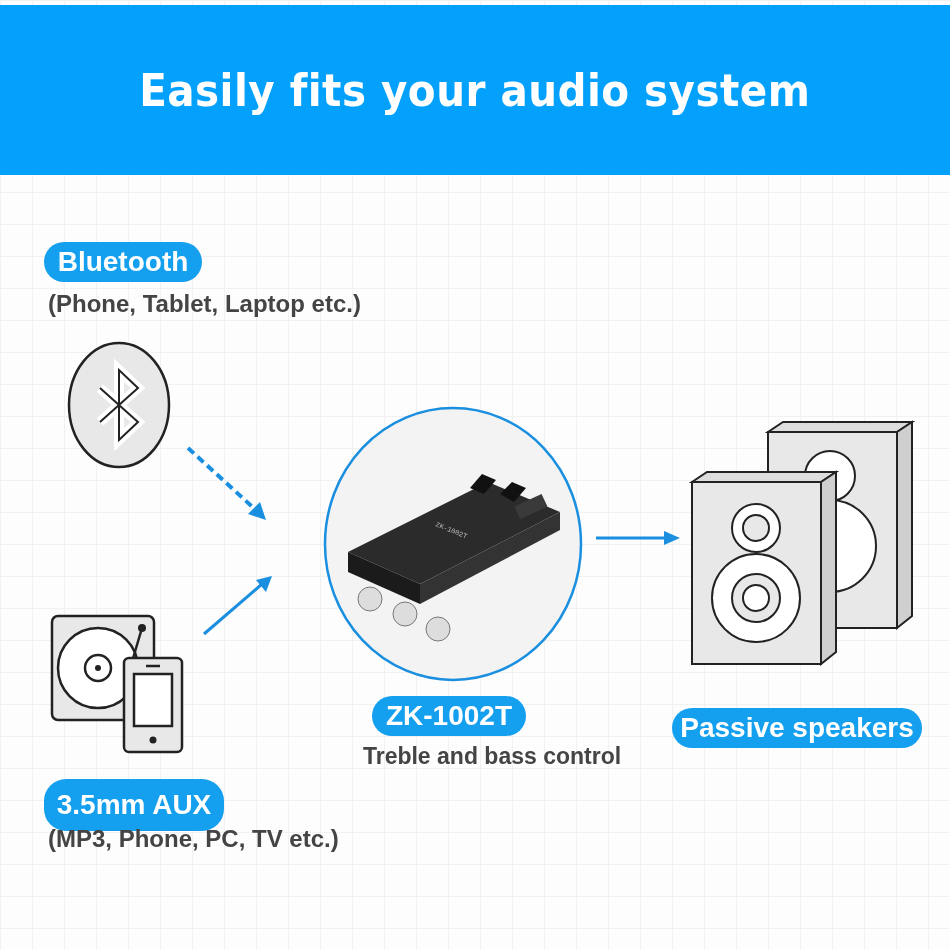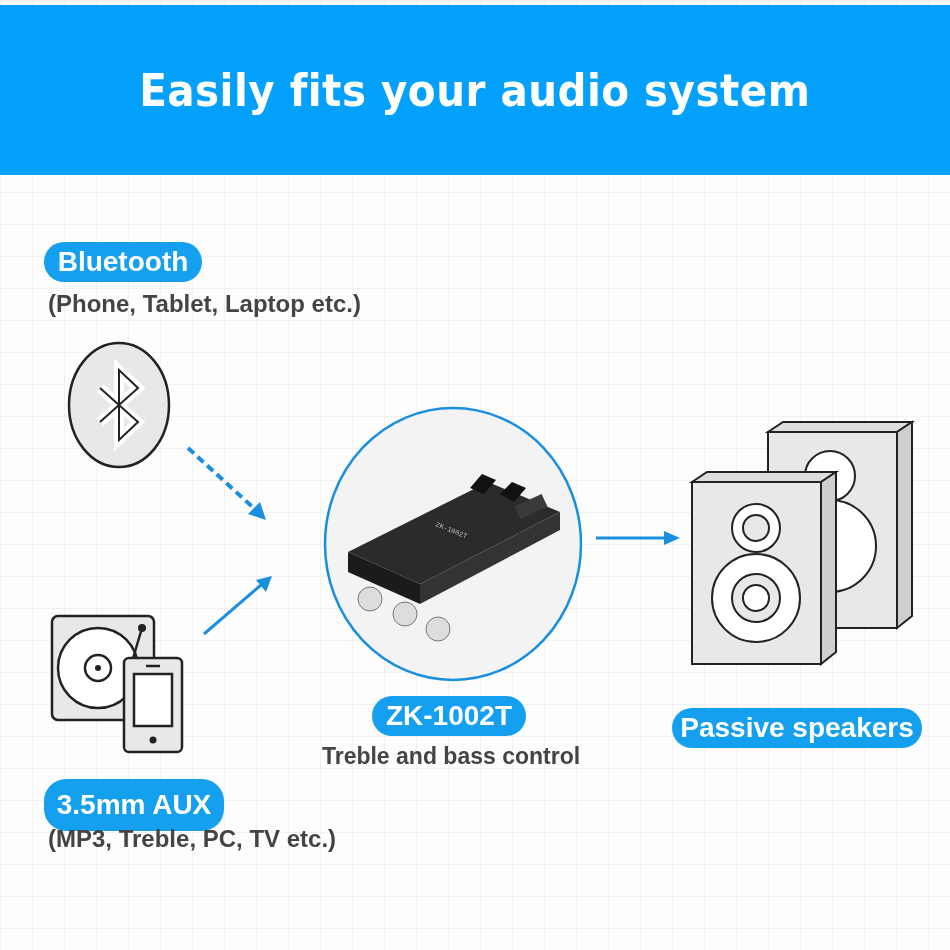--- a/index.html
+++ b/index.html
@@ -52,21 +52,21 @@
   <line x1="96" y1="54" x2="110" y2="54" stroke="#222" stroke-width="2.5"></line>
   <circle cx="103" cy="128" r="3.5" fill="#222"></circle>
 </svg>
 
 <svg style="left:200px;top:570px" width="90" height="70">
   <line x1="4" y1="64" x2="62" y2="14" stroke="#1a8fe0" stroke-width="3"></line>
   <polygon points="72,6 56,10 66,22" fill="#1a8fe0"></polygon>
 </svg>
 
 <div class="pill" style="left:44px;top:779px;width:180px;height:52px;">3.5mm AUX</div>
-<div class="sub" style="left:48px;top:825px;">(MP3, Treble, PC, TV etc.)</div>
+<div class="sub" style="left:48px;top:825px;">(MP3, Phone, PC, TV etc.)</div>
 
 <svg style="left:320px;top:404px" width="266" height="280">
   <ellipse cx="133" cy="140" rx="128" ry="136" fill="#f3f3f3" stroke="#1a8fe0" stroke-width="2.5"></ellipse>
   <polygon points="28,148 168,78 240,108 100,180" fill="#2b2b2b"></polygon>
   <polygon points="28,148 100,180 100,200 28,168" fill="#1b1b1b"></polygon>
   <polygon points="100,180 240,108 240,126 100,200" fill="#333"></polygon>
   <polygon points="150,84 162,70 176,76 164,90" fill="#111"></polygon>
   <polygon points="180,90 192,78 206,84 194,98" fill="#111"></polygon>
   <rect x="196" y="96" width="30" height="14" fill="#3a3a3a" transform="rotate(-25 210 103)"></rect>
   <text x="115" y="122" fill="#bbb" font-size="7" font-family="Liberation Mono, monospace" transform="rotate(22 115 122)">ZK-1002T</text>
@@ -92,13 +92,13 @@
   <circle cx="70" cy="112" r="24" fill="#fff" stroke="#222" stroke-width="2"></circle>
   <circle cx="70" cy="112" r="13" fill="#e8e8e8" stroke="#222" stroke-width="2"></circle>
   <circle cx="70" cy="182" r="44" fill="#fff" stroke="#222" stroke-width="2"></circle>
   <circle cx="70" cy="182" r="24" fill="#e8e8e8" stroke="#222" stroke-width="2"></circle>
   <circle cx="70" cy="182" r="13" fill="#fff" stroke="#222" stroke-width="2"></circle>
 </svg>
 
 <div class="pill" style="left:672px;top:696px;width:250px;height:40px;margin-top:12px;">Passive speakers</div>
 
 <div class="pill" style="left:372px;top:696px;width:154px;height:40px;">ZK-1002T</div>
-<div class="caption" style="left:0;width:902px;top:743px;text-align:center;">Treble and bass control</div>
+<div class="caption" style="left:0;width:902px;top:743px;text-align:center;padding-left:41px;">Treble and bass control</div>
 
 </body></html>

